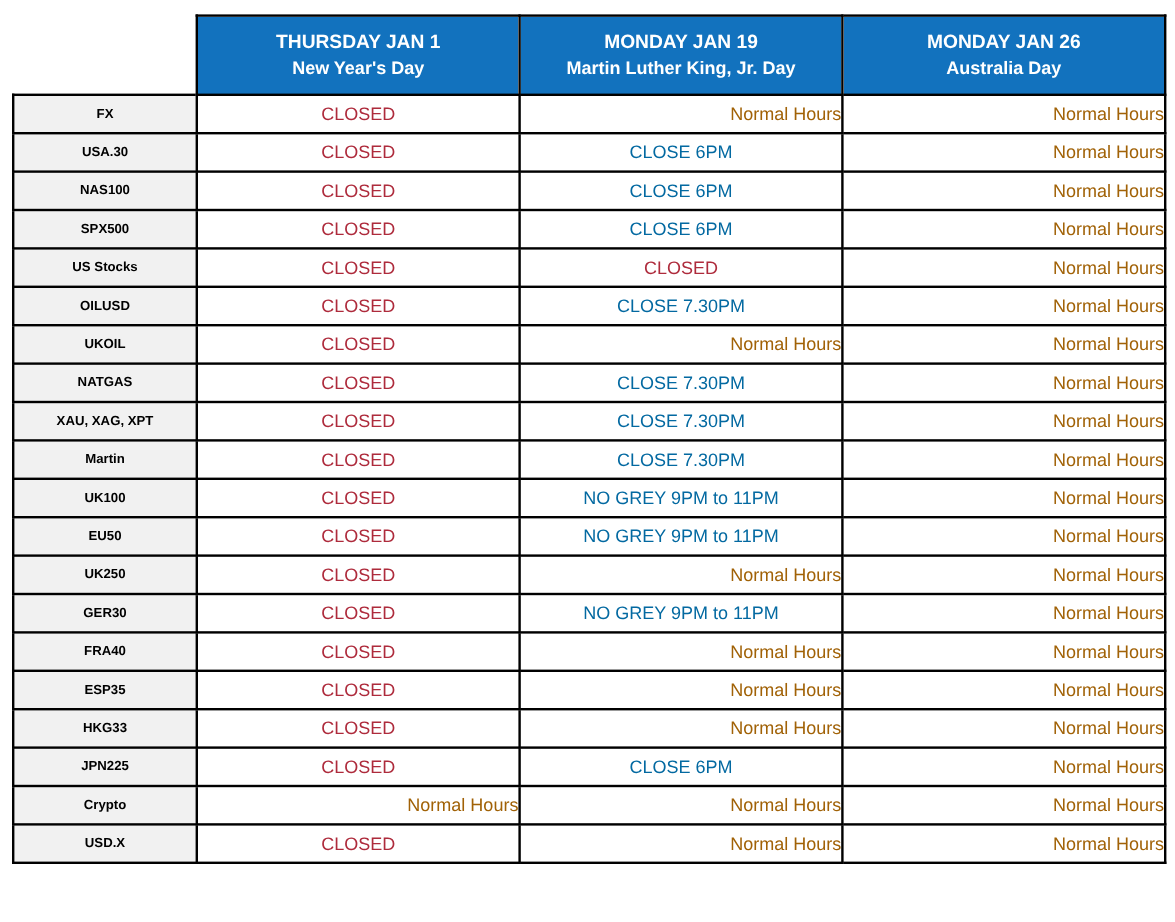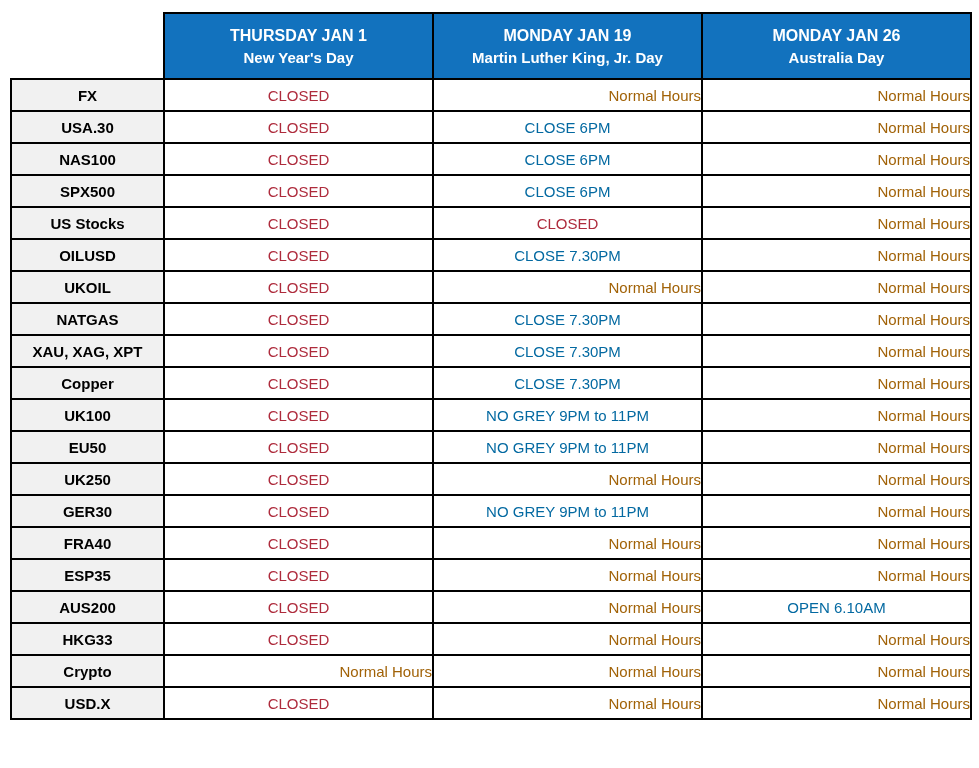--- a/index.html
+++ b/index.html
@@ -50,21 +50,21 @@
   }
   th.day-header .day-subtitle {
     font-size: 15px;
     font-weight: bold;
     line-height: 1.3;
   }
 
   td.instrument {
     background: #F1F1F1;
     font-weight: bold;
-    font-size: 15px;
+    font-size: 11px;
     color: #000000;
     height: 30px;
   }
   td.status {
     background: #ffffff;
     font-size: 15px;
     color: #000000;
     height: 30px;
   }
   td.status.style-closed { color: #AE2B3C; text-align: center; }
@@ -157,21 +157,21 @@
   </tr>
 
   <tr>
     <td class="instrument">XAU, XAG, XPT</td>
     <td class="status style-closed">CLOSED</td>
     <td class="status style-alert">CLOSE 7.30PM</td>
     <td class="status style-normal">Normal Hours</td>
   </tr>
 
   <tr>
-    <td class="instrument">Copper</td>
+    <td class="instrument">Martin</td>
     <td class="status style-closed">CLOSED</td>
     <td class="status style-alert">CLOSE 7.30PM</td>
     <td class="status style-normal">Normal Hours</td>
   </tr>
 
   <tr>
     <td class="instrument">UK100</td>
     <td class="status style-closed">CLOSED</td>
     <td class="status style-alert">NO GREY 9PM to 11PM</td>
     <td class="status style-normal">Normal Hours</td>
@@ -205,34 +205,34 @@
     <td class="status style-normal">Normal Hours</td>
   </tr>
 
   <tr>
     <td class="instrument">ESP35</td>
     <td class="status style-closed">CLOSED</td>
     <td class="status style-normal">Normal Hours</td>
     <td class="status style-normal">Normal Hours</td>
   </tr>
 
-  <tr>
-    <td class="instrument">AUS200</td>
-    <td class="status style-closed">CLOSED</td>
-    <td class="status style-normal">Normal Hours</td>
-    <td class="status style-alert">OPEN 6.10AM</td>
-  </tr>
 
   <tr>
     <td class="instrument">HKG33</td>
     <td class="status style-closed">CLOSED</td>
     <td class="status style-normal">Normal Hours</td>
     <td class="status style-normal">Normal Hours</td>
   </tr>
 
+  <tr>
+    <td class="instrument">JPN225</td>
+    <td class="status style-closed">CLOSED</td>
+    <td class="status style-alert">CLOSE 6PM</td>
+    <td class="status style-normal">Normal Hours</td>
+  </tr>
 
   <tr>
     <td class="instrument">Crypto</td>
     <td class="status style-normal">Normal Hours</td>
     <td class="status style-normal">Normal Hours</td>
     <td class="status style-normal">Normal Hours</td>
   </tr>
 
   <tr>
     <td class="instrument">USD.X</td>

